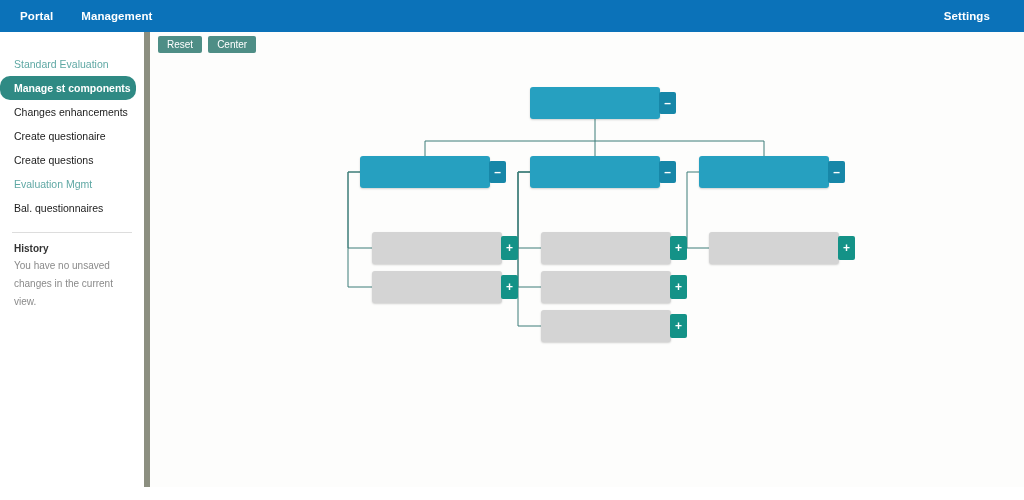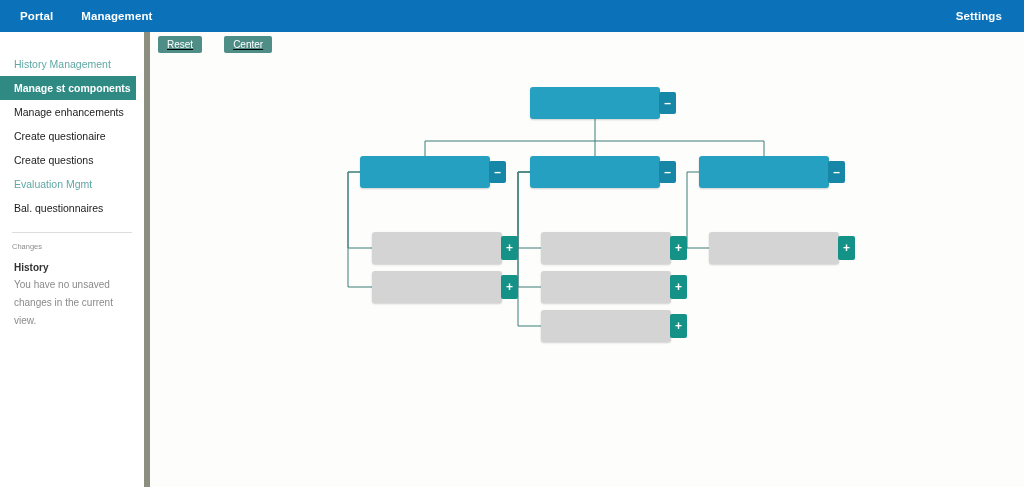--- a/index.html
+++ b/index.html
@@ -27,21 +27,21 @@
     font-weight: bold;
     letter-spacing: .1px;
     line-height: 32px;
     height: 32px;
     padding: 0 14px;
     white-space: nowrap;
     cursor: pointer;
   }
   .nav-item.first { padding-left: 20px; }
   .nav-right { margin-left: auto; display: flex; align-items: center; }
-  .nav-right .nav-item { padding-right: 22px; }
+  .nav-right .nav-item { padding-right: 34px; }
 
   
   .sidebar {
     position: absolute; left: 0; top: 32px;
     width: 144px; height: 455px;
     background: #ffffff;
     padding-top: 20px;
   }
   .side-group {
     font-size: 10.5px;
@@ -56,21 +56,21 @@
     padding: 5px 10px 5px 14px;
     line-height: 14px;
     white-space: nowrap;
     cursor: pointer;
   }
   .side-item.active {
     background: #2f8a84;
     color: #ffffff;
     font-weight: bold;
     margin-right: 8px;
-    border-radius: 0;
+    border-radius: 10px;
   }
   .side-sep {
     margin: 12px 12px 0 12px;
     border-top: 1px solid #dddddd;
     height: 0;
   }
   .changes-title {
     font-size: 7.5px;
     color: #8d8d8d;
     padding: 8px 10px 0 12px;
@@ -103,21 +103,21 @@
     background: #8c8f80;
   }
 
   
   .canvas {
     position: absolute; left: 150px; top: 32px;
     width: 874px; height: 455px;
     background: #fdfdfc;
     overflow: hidden;
   }
-  .toolbar { position: absolute; left: 8px; top: 4px; display: flex; gap: 22px; text-decoration: underline; }
+  .toolbar { position: absolute; left: 8px; top: 4px; display: flex; gap: 6px; }
   .tool-btn {
     background: #4e8e86;
     color: #ffffff;
     font-size: 10px;
     line-height: 17px;
     height: 17px;
     padding: 0 9px;
     border: none;
     border-radius: 2px;
     cursor: pointer;
@@ -160,30 +160,29 @@
     <div class="nav-left">
       <div class="nav-item first">Portal</div>
       <div class="nav-item">Management</div>
     </div>
     <div class="nav-right">
       <div class="nav-item">Settings</div>
     </div>
   </div>
 
   <div class="sidebar">
-    <div class="side-group">History Management</div>
+    <div class="side-group">Standard Evaluation</div>
     <div class="side-item active">Manage st components</div>
-    <div class="side-item">Manage enhancements</div>
+    <div class="side-item">Changes enhancements</div>
     <div class="side-item">Create questionaire</div>
     <div class="side-item">Create questions</div>
     <div class="side-group">Evaluation Mgmt</div>
     <div class="side-item">Bal. questionnaires</div>
 
     <div class="side-sep"></div>
-    <div class="changes-title">Changes</div>
     <div class="history-block">
       <div class="history-title">History</div>
       <div class="history-text">You have no unsaved changes in the current view.</div>
     </div>
   </div>
 
   <div class="divider"></div>
   <div class="divider-thumb"></div>
 
   <div class="canvas">

